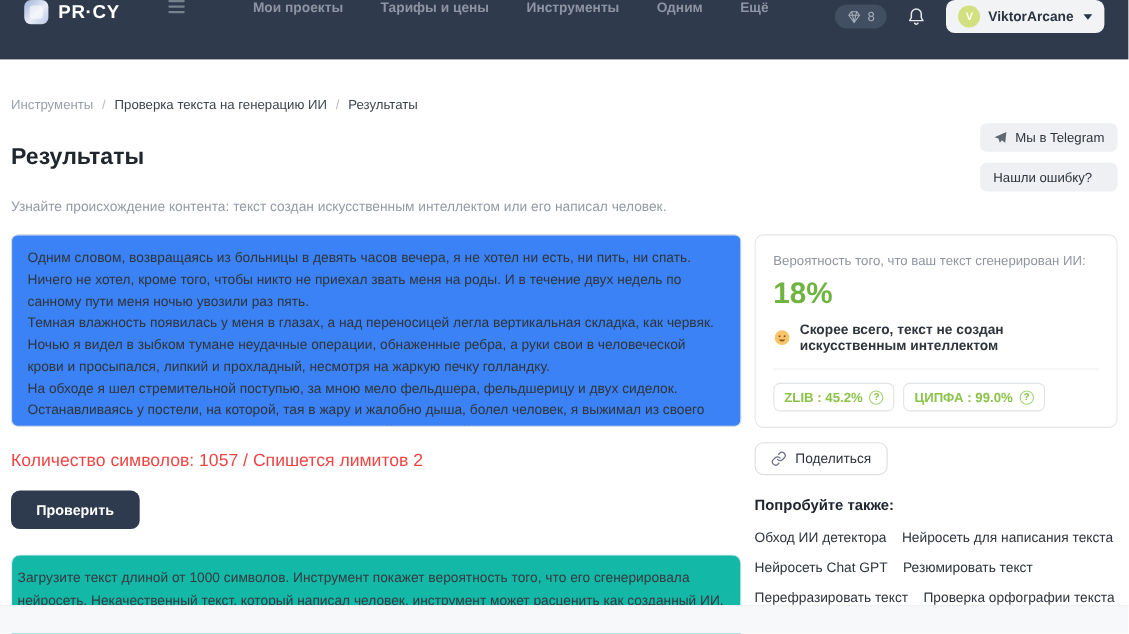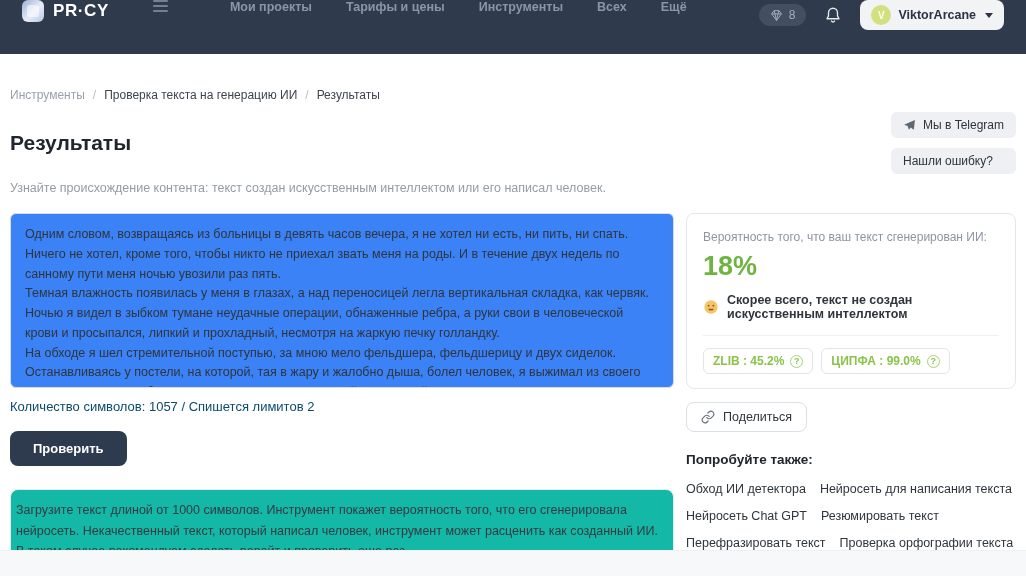--- a/index.html
+++ b/index.html
@@ -66,21 +66,21 @@
   .subtitle { margin-top:7px; font-size:12.5px; color:#959ba5; }
   
   .main { display:flex; gap:12px; margin-top:18px; align-items:flex-start; }
   .col-left { width:664px; }
   .col-right { width:330px; }
   .text-box {
     width:664px; height:175px; border:1px solid #d8dde3; border-radius:6px;
     padding:11px 14px; font-size:12.5px; line-height:1.58; color:#2f353c;
     white-space:pre-line; overflow:hidden; background:#3b82f6;
   }
-  .counter { margin-top:11px; font-size:13px; color:#0c4a6e; }
+  .counter { margin-top:23px; font-size:16px; color:#ef4444; }
   .check-btn {
     margin-top:17px; background:#2e3b4f; color:#fff; border:none; border-radius:8px;
     padding:10px 23px; font-size:13px; font-weight:600; font-family:inherit; cursor:pointer;
   }
   .notice {
     margin-top:23px; background:#14b8a6; border:1px solid #ddebf8; border-radius:8px;
     padding:10px 5px; font-size:12.5px; line-height:1.65; color:#333a42;
   }
   
   .card { border:1px solid #e4e7eb; border-radius:8px; background:#fff; }
@@ -125,21 +125,21 @@
   </div>
   <div class="burger">
       <i></i>
       <i></i>
       <i></i>
     </div>
   <div class="nav-links">
     <span class="nav-link">Мои проекты</span>
     <span class="nav-link">Тарифы и цены</span>
     <span class="nav-link">Инструменты</span>
-    <span class="nav-link">Всех</span>
+    <span class="nav-link">Одним</span>
     <span class="nav-link">Ещё</span>
   </div>
   <div class="nav-right">
     <div class="gems">
       <span>
         <svg width="13" height="13" viewBox="0 0 24 24" fill="none" stroke="#a7aebb" stroke-width="1.8" stroke-linejoin="round">
           <path d="M3 9l9 12L21 9l-4.5-6h-9L3 9z"></path>
             <path d="M3 9h18M7.8 3L12 21 16.2 3"></path>
         </svg>
       </span>

